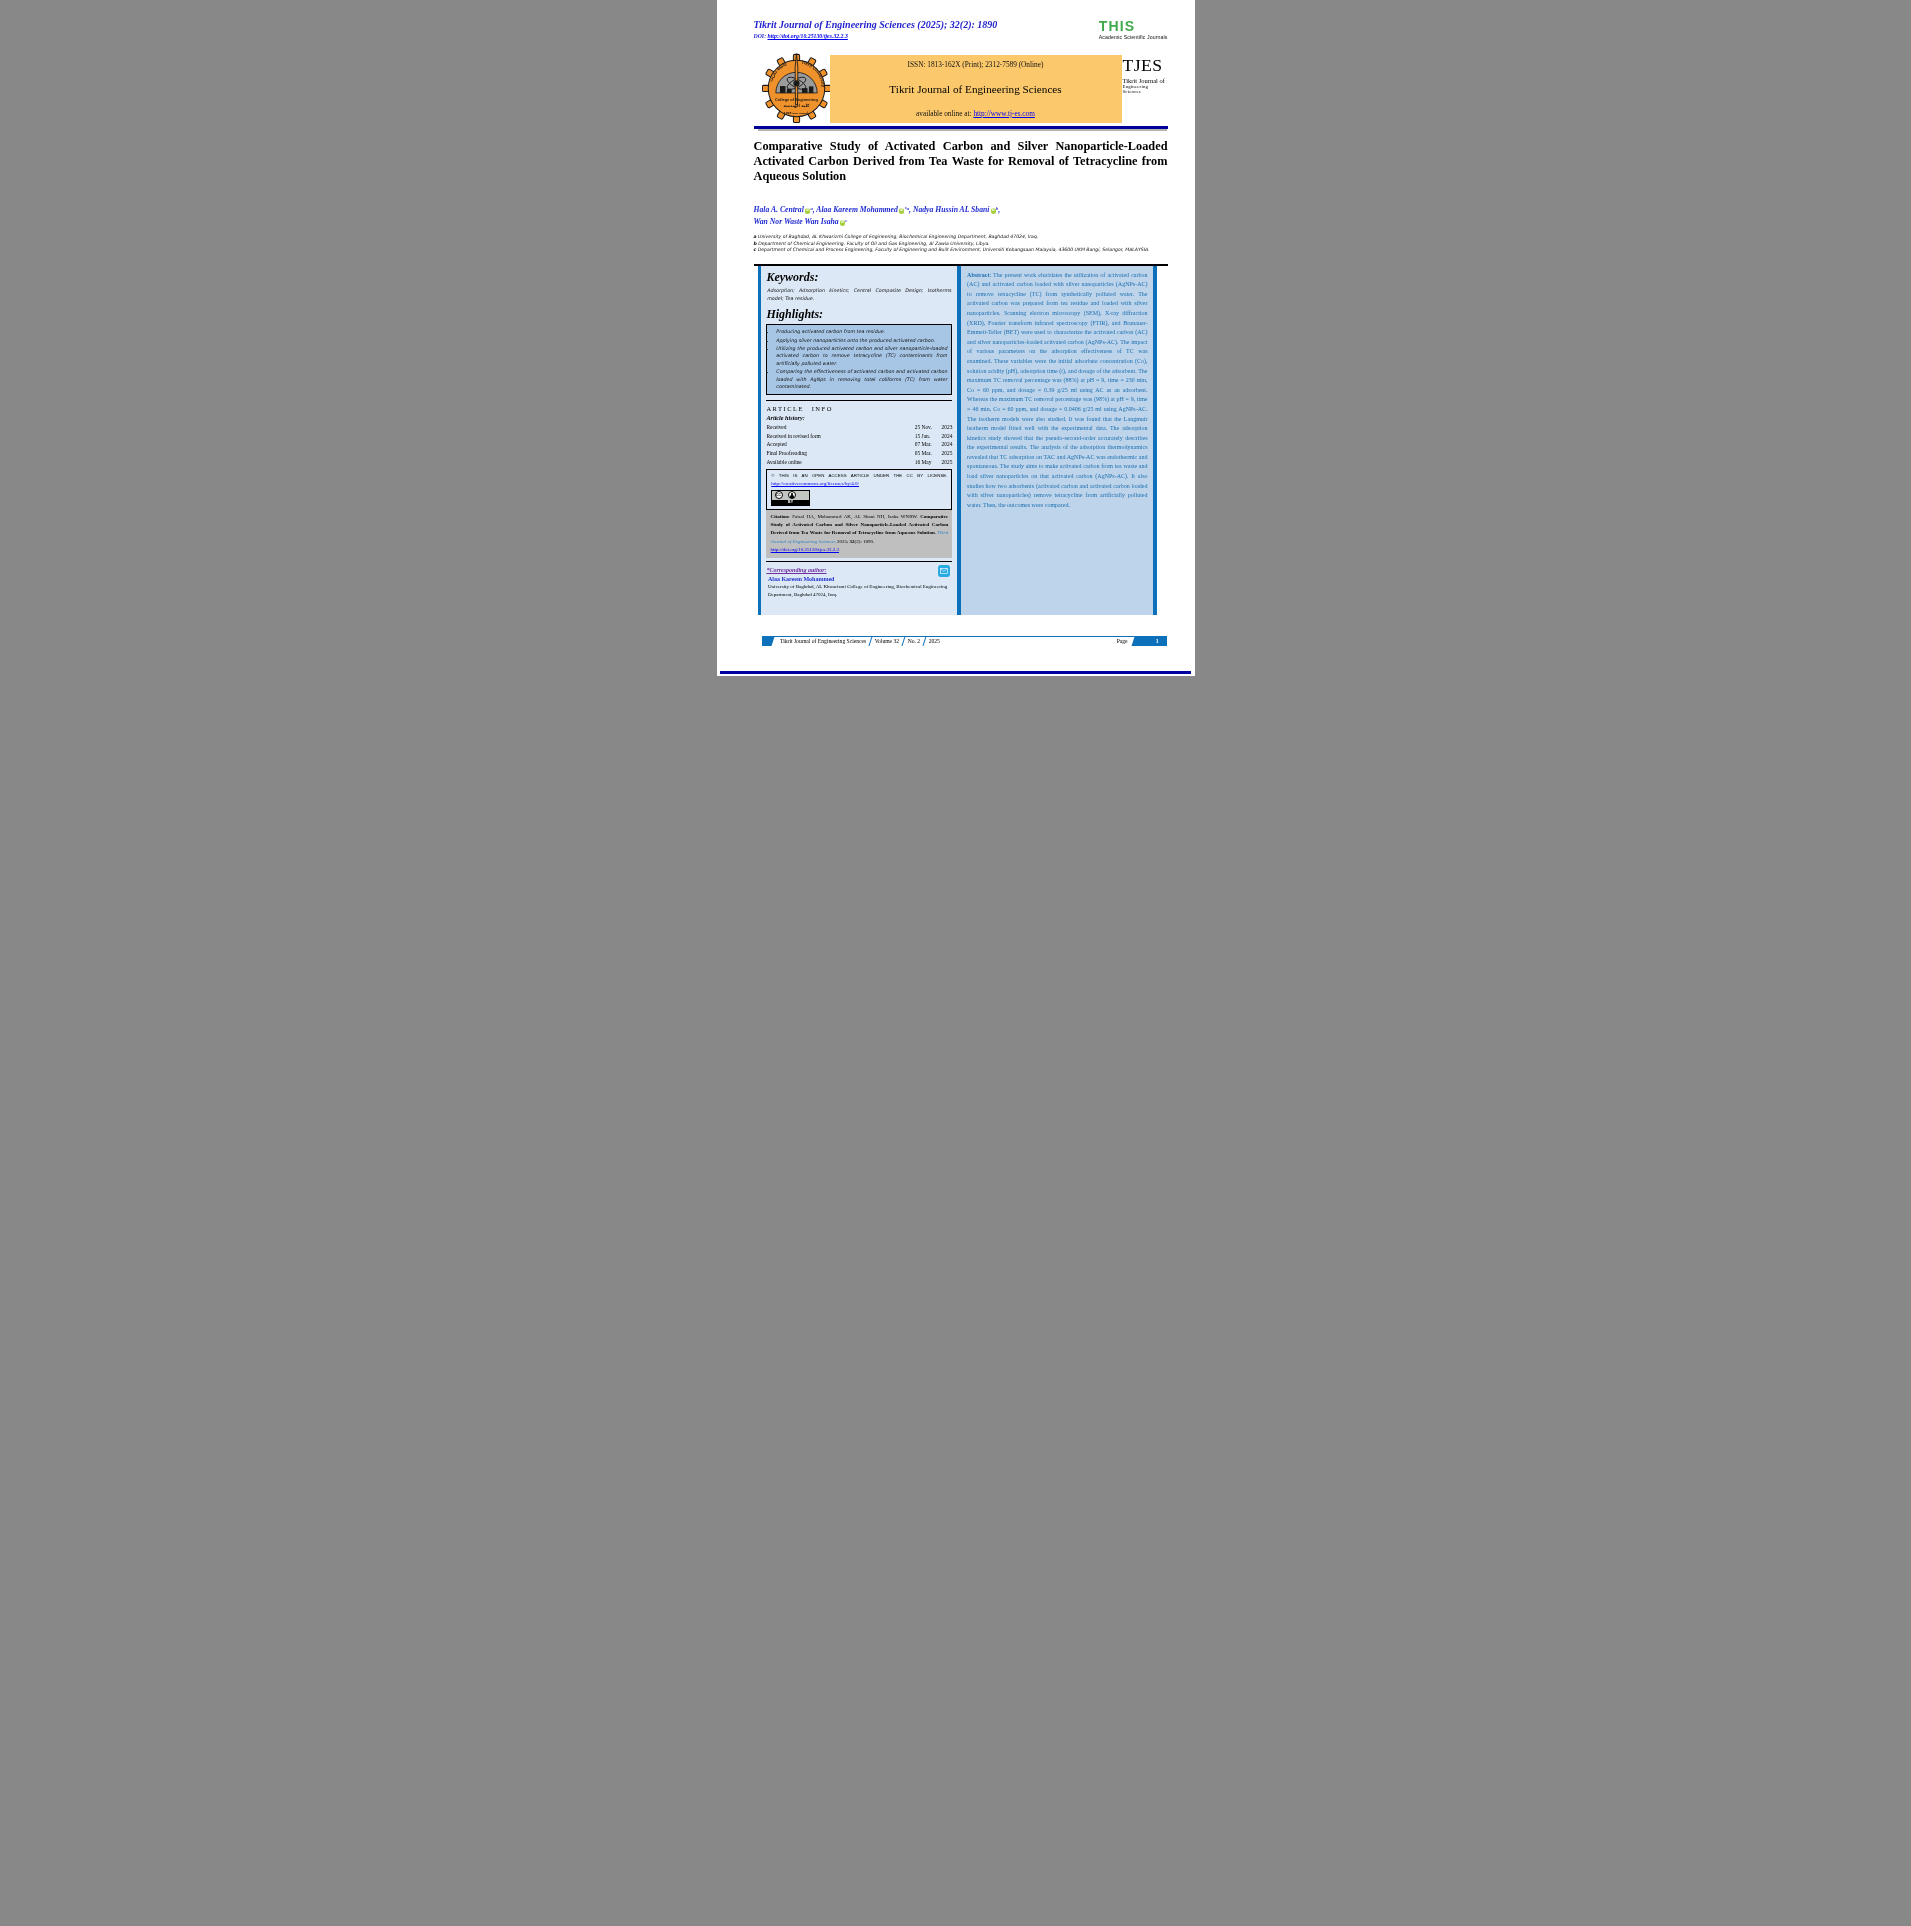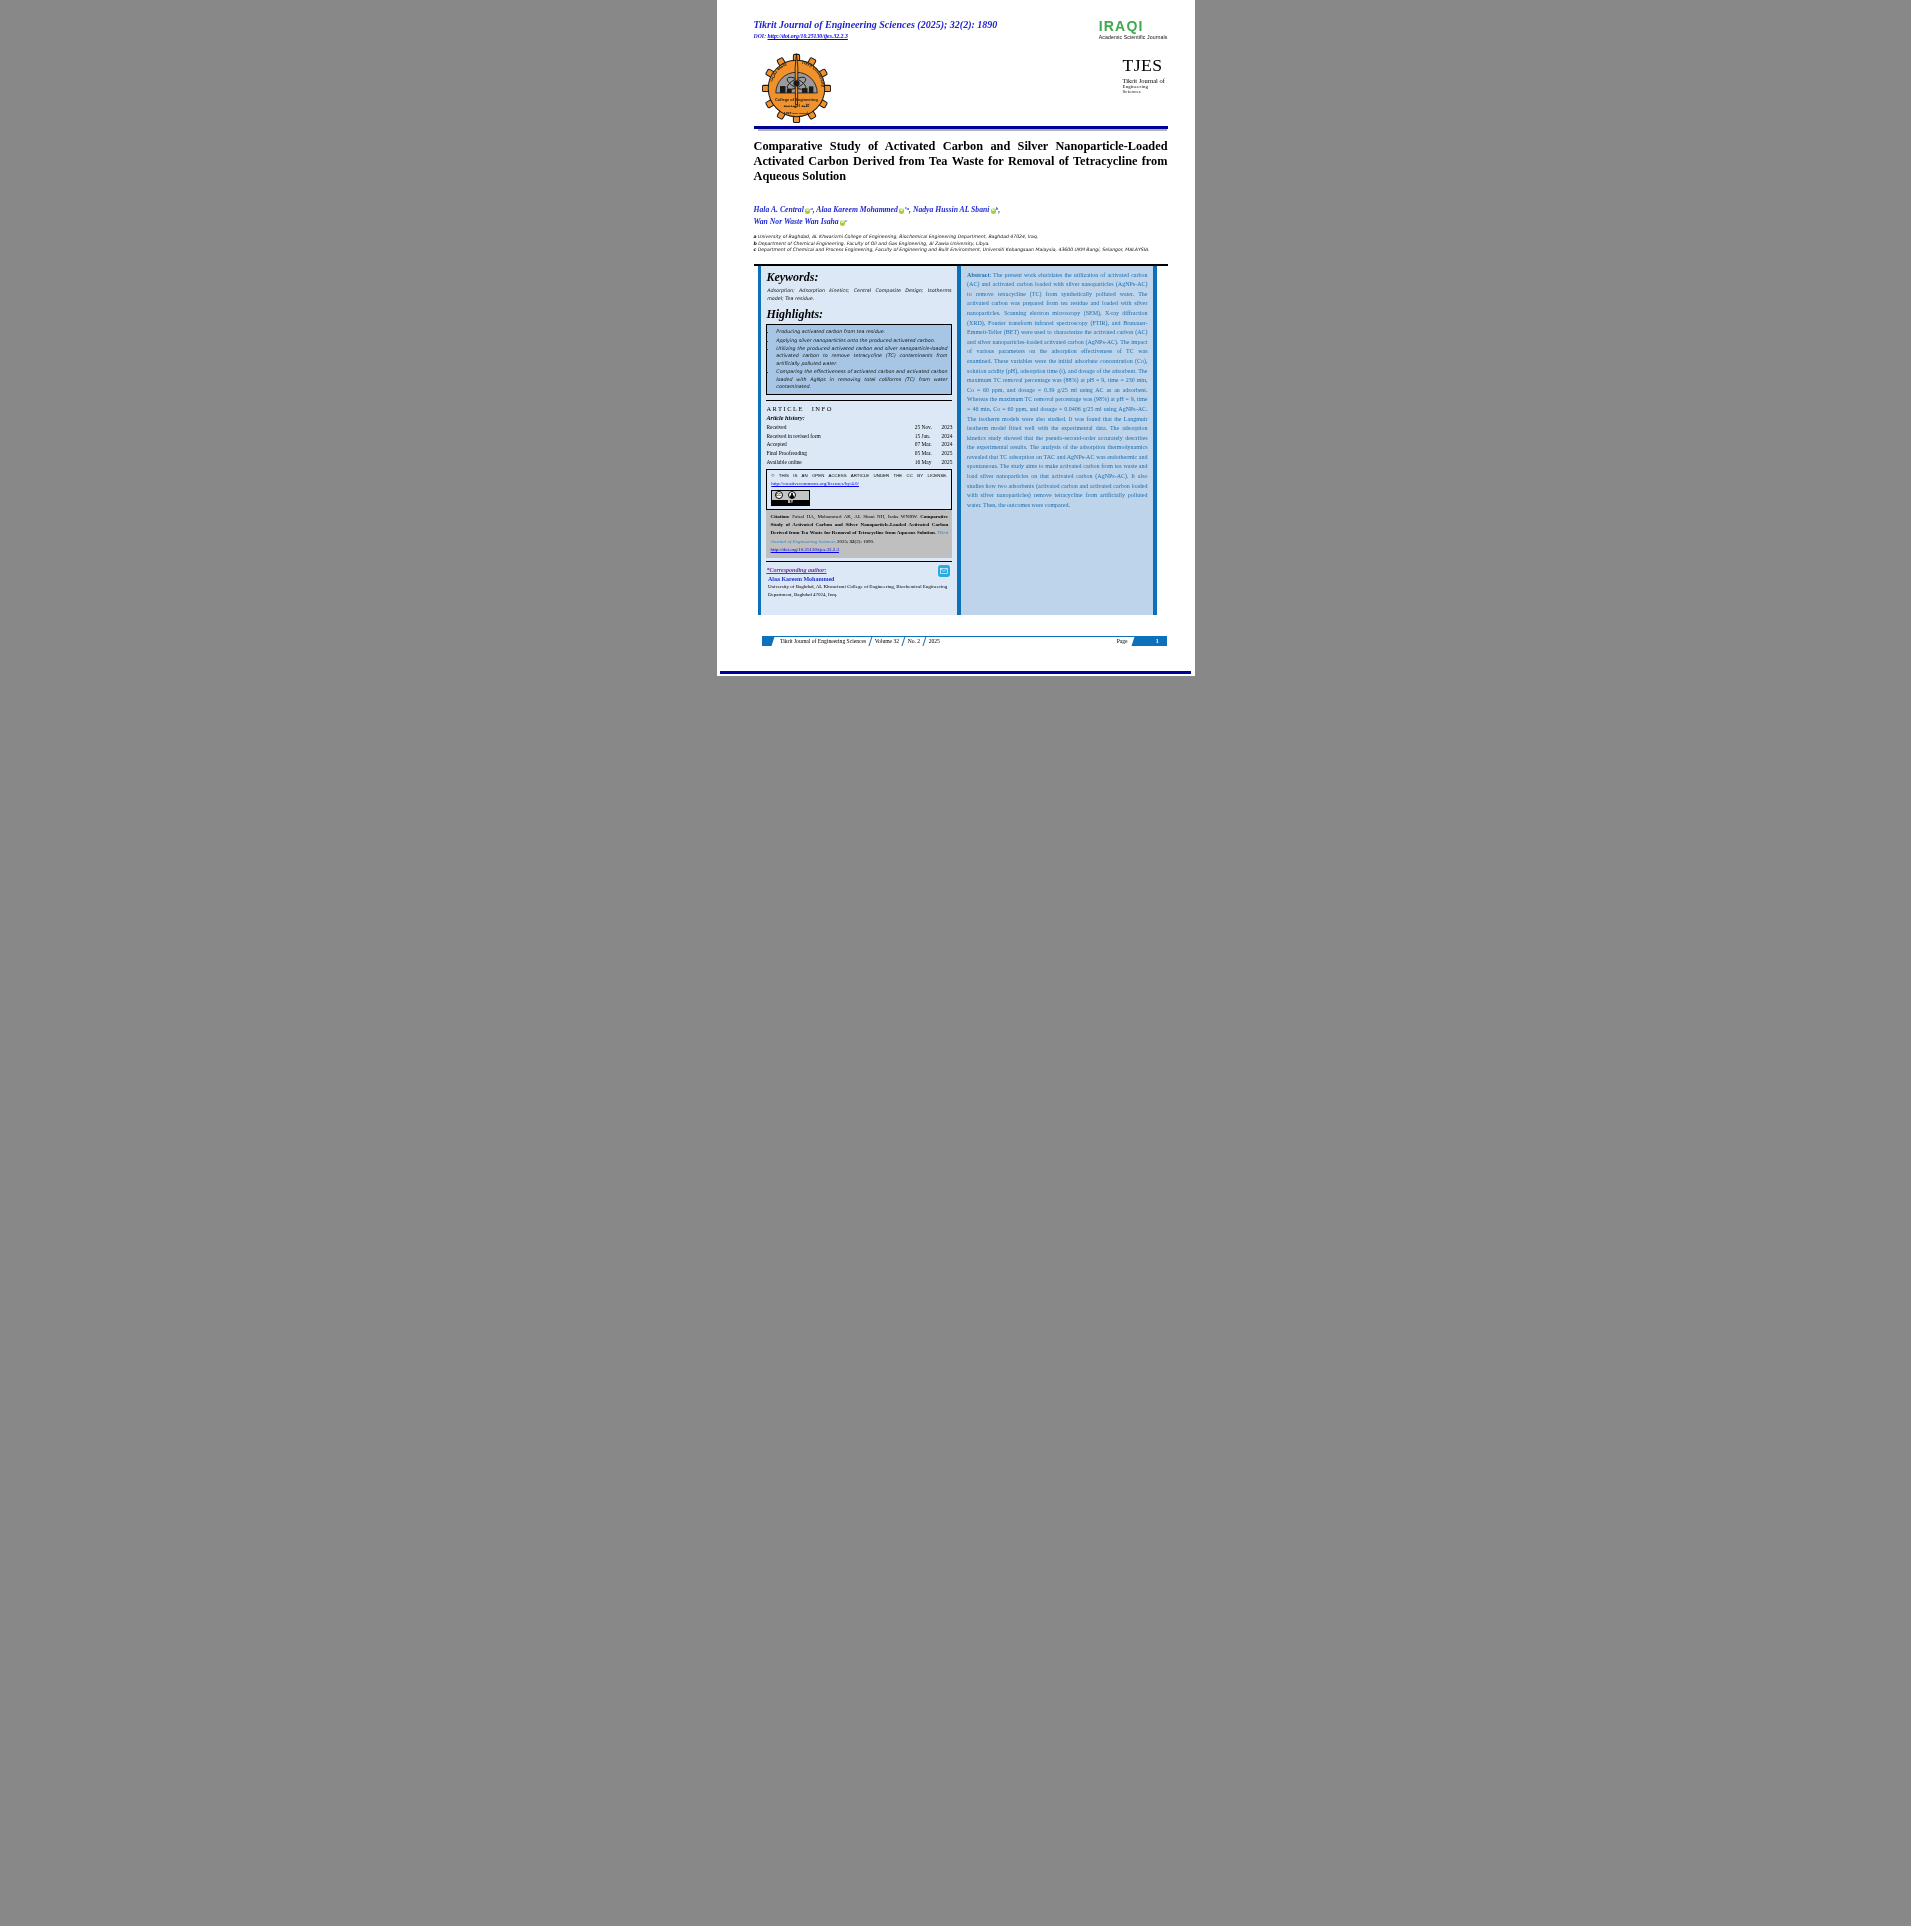--- a/index.html
+++ b/index.html
@@ -112,21 +112,21 @@
 <div class="page">
 
   <div class="top-header">
     <div class="head-left">
       <div class="journal-line">Tikrit Journal of Engineering Sciences (2025); 32(2): 1890</div>
       <div class="doi-line">
         <span>DOI: </span><a>http://doi.org/10.25130/tjes.32.2.3</a>
       </div>
     </div>
     <div class="iraqi-box">
-      <div class="iraqi-word">IRAQI</div>
+      <div class="iraqi-word">THIS</div>
       <div class="iraqi-sub">Academic Scientific Journals</div>
     </div>
   </div>
 
   <div class="banner">
     <div class="uni-logo">
       <svg viewBox="0 0 200 212" width="69" height="73">
         <g fill="#f0922b" stroke="#1a1a1a" stroke-width="3">
           <g id="teeth">
             <rect x="91" y="4" width="18" height="26" rx="4"></rect>
@@ -162,20 +162,27 @@
           <textPath href="#arcTop" startOffset="8%">جامعة تكريت</textPath>
         </text>
         <text font-family="Liberation Sans, sans-serif" font-size="13" font-weight="bold" fill="#1a1a1a">
           <textPath href="#arcTop" startOffset="56%">Tikrit University</textPath>
         </text>
         <text x="100" y="140" text-anchor="middle" font-family="Liberation Sans, sans-serif" font-size="11.5" font-weight="bold" fill="#1a1a1a">College of Engineering</text>
         <text x="100" y="158" text-anchor="middle" font-family="DejaVu Sans, sans-serif" font-size="12" font-weight="bold" fill="#1a1a1a">كلية الهندسة</text>
         <text x="100" y="176" text-anchor="middle" font-family="DejaVu Sans, sans-serif" font-size="8" font-weight="bold" fill="#1a1a1a">تأسست سنة 1998</text>
       </svg>
     </div>
+    <div class="orange-rect">
+      <div class="issn">ISSN: 1813-162X (Print); 2312-7589 (Online)</div>
+      <div class="banner-title">Tikrit Journal of Engineering Sciences</div>
+      <div class="avail">
+        <span>available online at: </span><a class="link">http://www.tj-es.com</a>
+      </div>
+    </div>
     <div class="tjes-box">
       <div class="tjes-big">TJES</div>
       <div class="tjes-l1">Tikrit Journal of</div>
       <div class="tjes-l2">Engineering Sciences</div>
     </div>
   </div>
 
   <div class="navy-band"></div>
   <div class="gray-band"></div>
 

